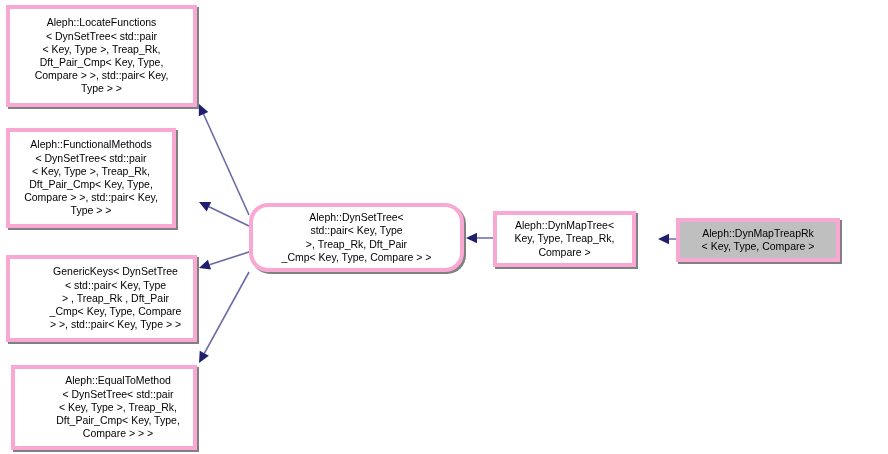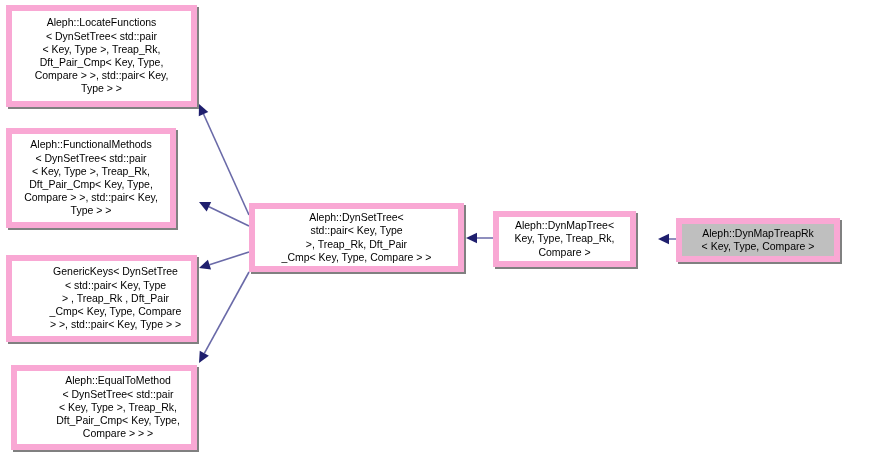--- a/index.html
+++ b/index.html
@@ -25,21 +25,21 @@
     position: absolute;
     left: 0;
     top: 0;
     width: 888px;
     height: 454px;
     pointer-events: none;
   }
   .node {
     position: absolute;
     box-sizing: border-box;
-    border: 6px solid #f9a8d4;
+    border: 4px solid #f9a8d4;
     background: #ffffff;
     display: flex;
     align-items: center;
     justify-content: center;
     text-align: center;
     color: #000000;
     font-size: 10.5px;
     line-height: 13.2px;
     letter-spacing: 0px;
     white-space: pre-line;
@@ -100,21 +100,21 @@
     <div class="node" style="left: 6px; top: 255px; width: 191px; height: 87px; padding-left: 28px;"><span class="label">GenericKeys&lt; DynSetTree
 &lt; std::pair&lt; Key, Type
  &gt; , Treap_Rk , Dft_Pair
 _Cmp&lt; Key, Type, Compare
  &gt; &gt;, std::pair&lt; Key, Type &gt; &gt;</span></div>
     <div class="node" style="left: 11px; top: 365px; width: 186px; height: 85px; padding-left: 28px;"><span class="label">Aleph::EqualToMethod
 &lt; DynSetTree&lt; std::pair
 &lt; Key, Type &gt;, Treap_Rk,
  Dft_Pair_Cmp&lt; Key, Type,
 Compare &gt; &gt; &gt;</span></div>
-    <div class="node" style="left: 249px; top: 203px; width: 215px; height: 69px;"><span class="label">Aleph::DynSetTree&lt;
+    <div class="node" style="left: 249px; top: 203px; width: 215px; height: 69px; border-radius: 19px;"><span class="label">Aleph::DynSetTree&lt;
  std::pair&lt; Key, Type
  &gt;, Treap_Rk, Dft_Pair
 _Cmp&lt; Key, Type, Compare &gt; &gt;</span></div>
     <div class="node" style="left: 493px; top: 211px; width: 143px; height: 56px;"><span class="label">Aleph::DynMapTree&lt;
 Key, Type, Treap_Rk,
 Compare &gt;</span></div>
     <div class="node highlight" style="left: 676px; top: 218px; width: 164px; height: 44px;"><span class="label">Aleph::DynMapTreapRk
 &lt; Key, Type, Compare &gt;</span></div>
   </div>
 

